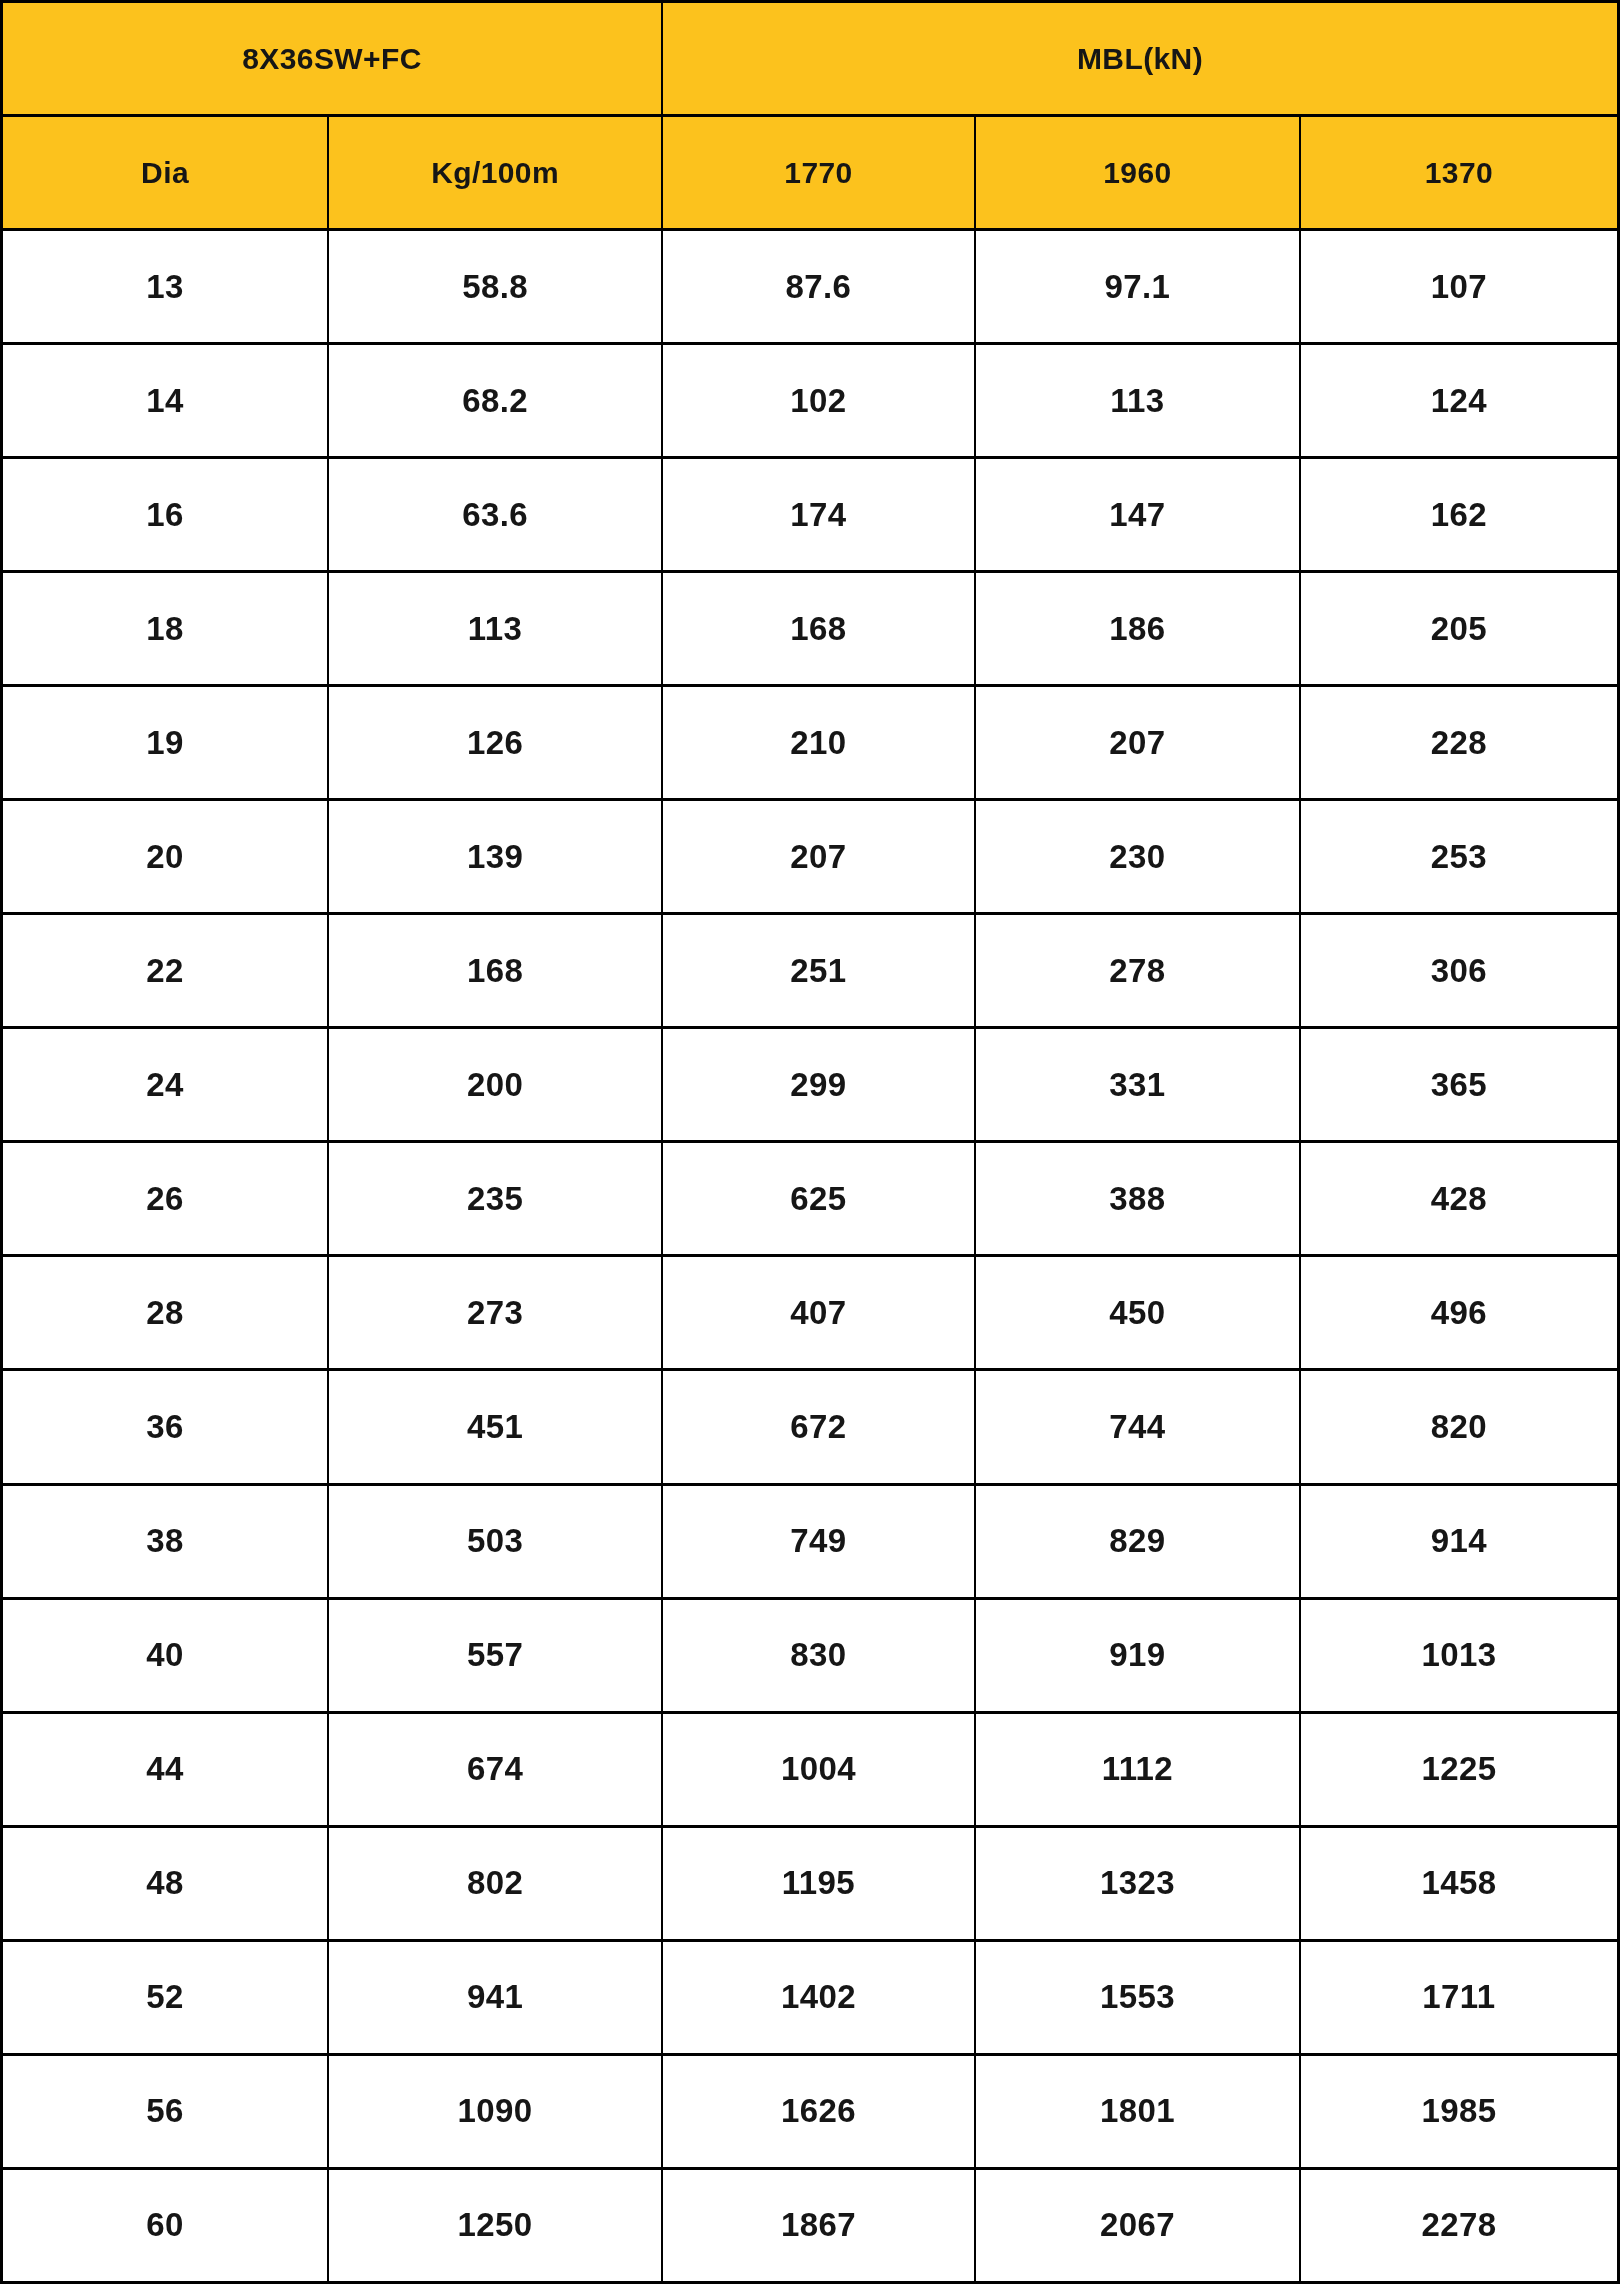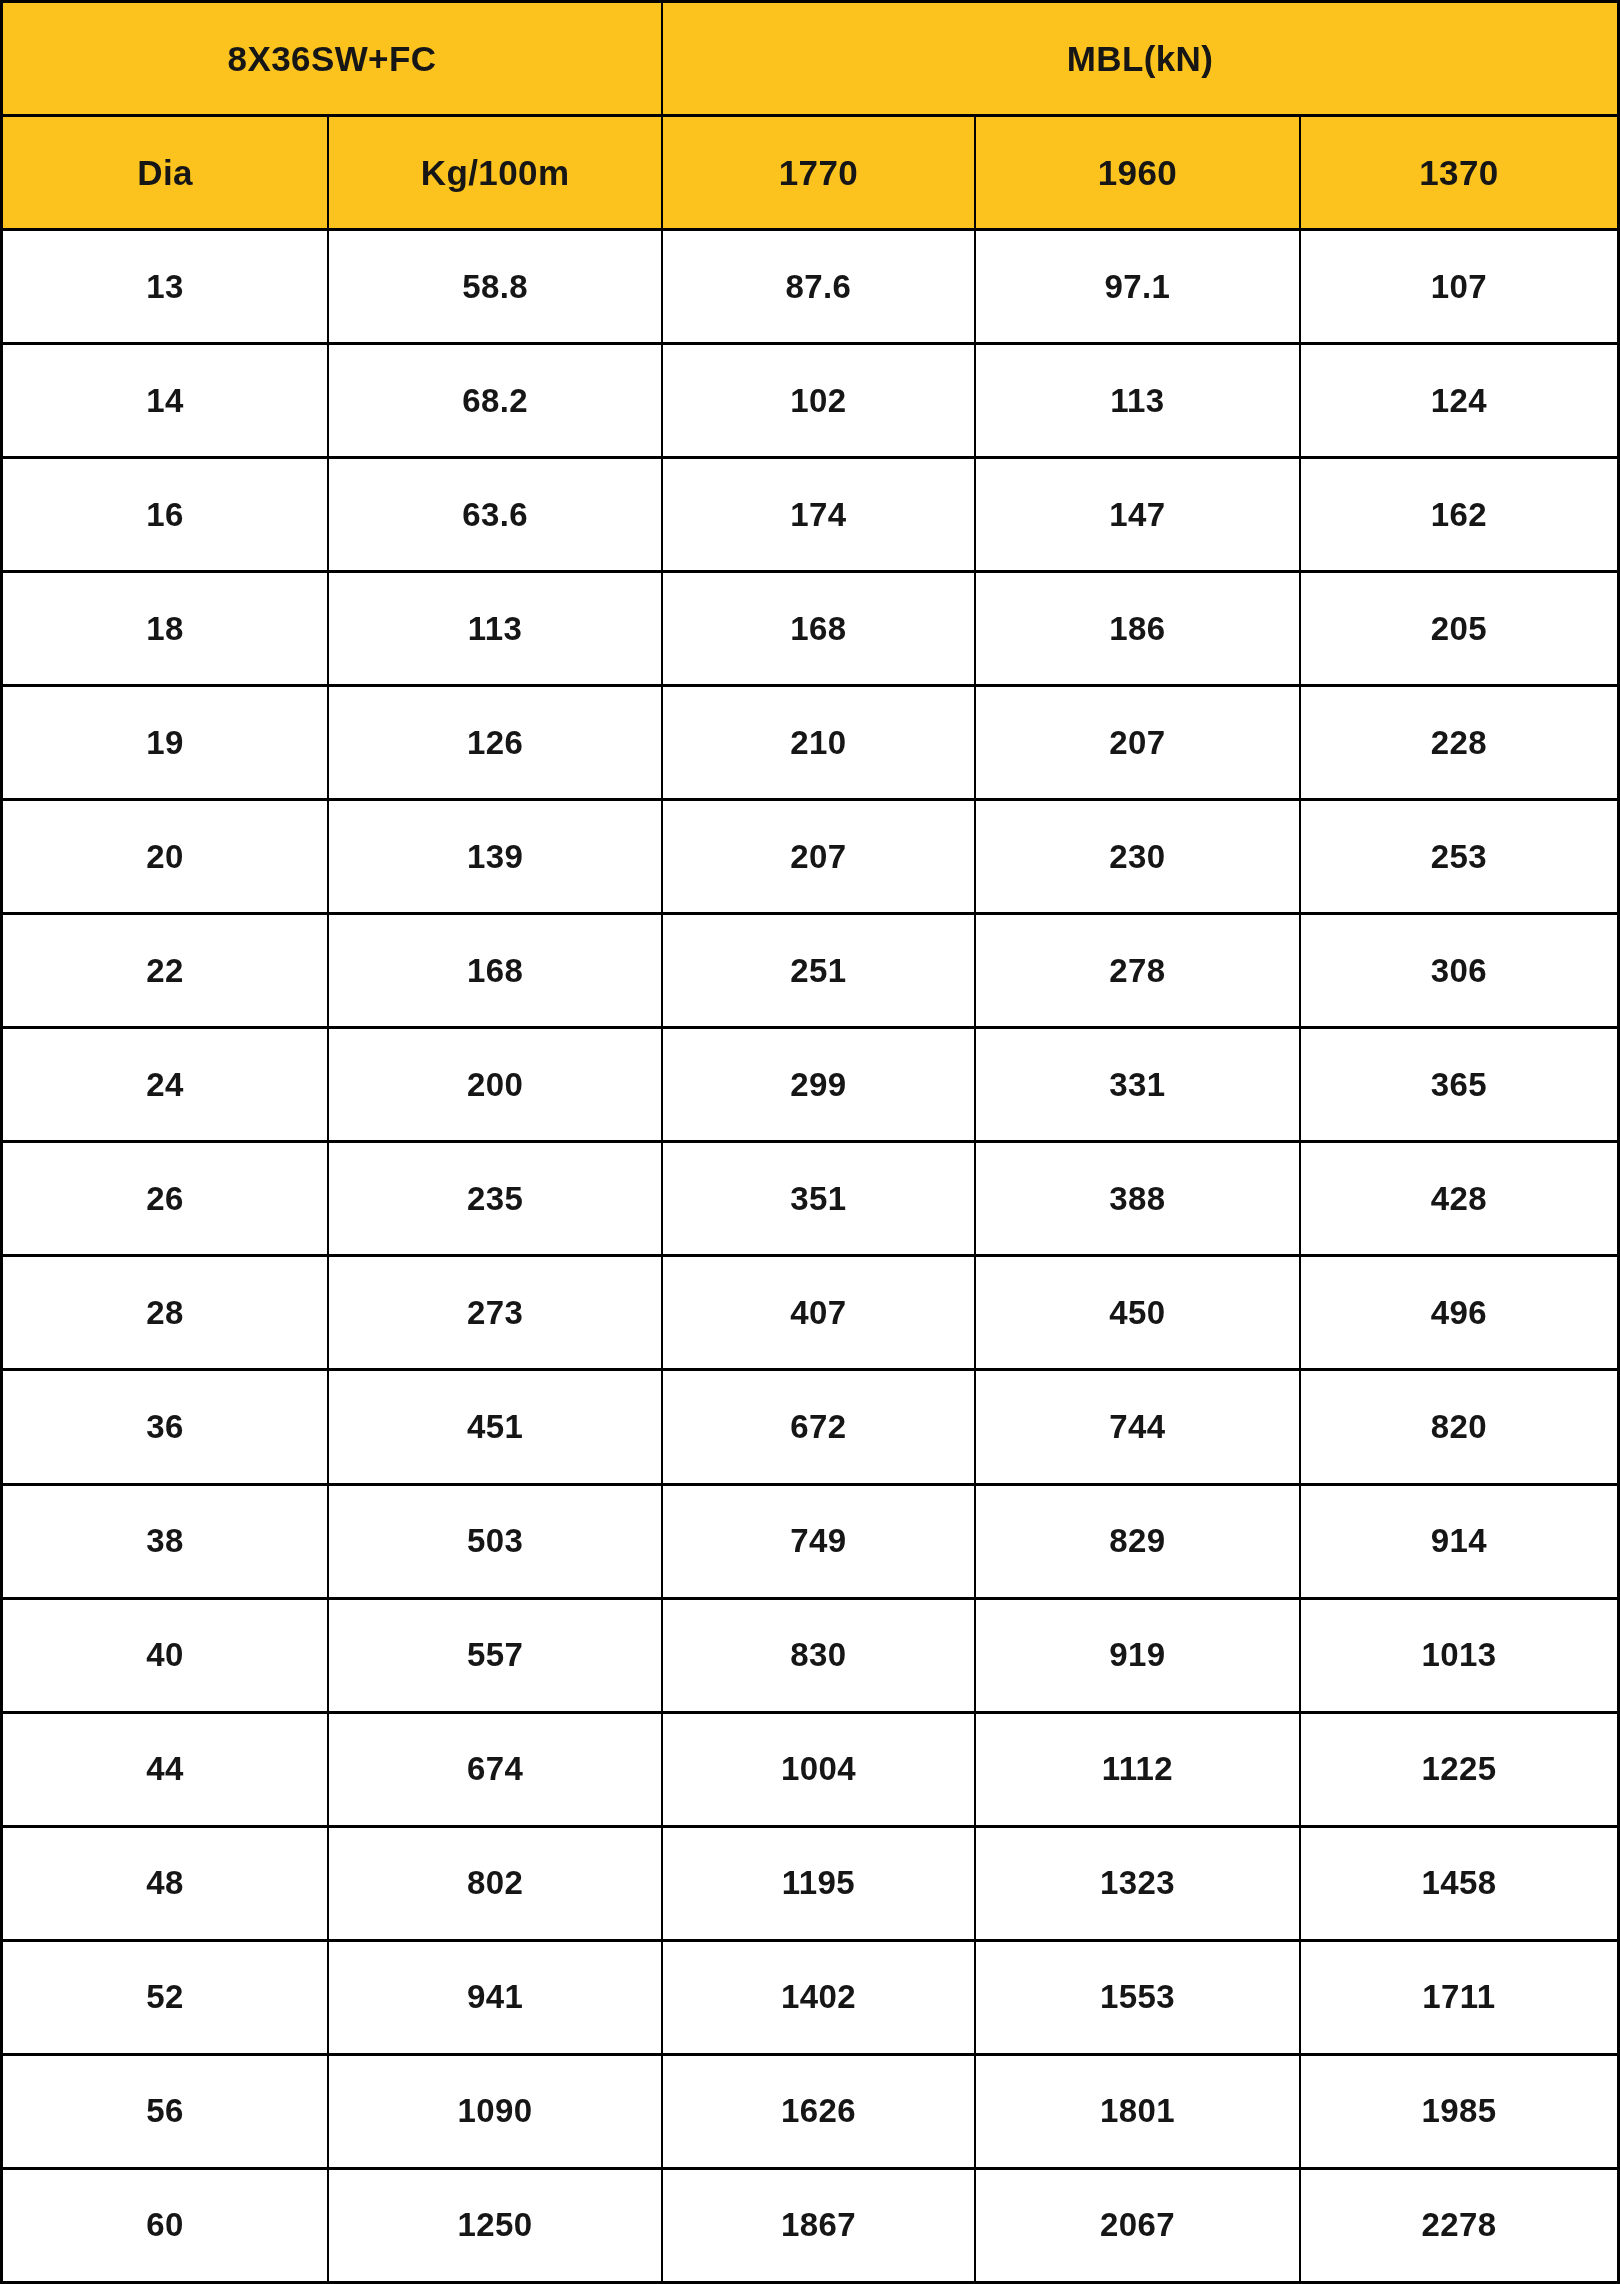--- a/index.html
+++ b/index.html
@@ -18,21 +18,21 @@
     border: 2.3px solid #000000;
     border-top-width: 3px;
     border-bottom-width: 3px;
     text-align: center;
     vertical-align: middle;
     padding: 0;
     letter-spacing: 0.4px;
   }
   thead th {
     background: #FCC21D;
-    font-size: 35px;
+    font-size: 30px;
   }
   thead tr.group-row th { height: 111px; }
   thead tr.cols-row th { height: 111px; border-bottom-width: 3.8px; }
   tbody td {
     font-size: 33px;
     height: 108px;
     background: #ffffff;
   }
 </style>
 </head>
@@ -112,21 +112,21 @@
     <tr>
       <td>24</td>
       <td>200</td>
       <td>299</td>
       <td>331</td>
       <td>365</td>
     </tr>
     <tr>
       <td>26</td>
       <td>235</td>
-      <td>351</td>
+      <td>625</td>
       <td>388</td>
       <td>428</td>
     </tr>
     <tr>
       <td>28</td>
       <td>273</td>
       <td>407</td>
       <td>450</td>
       <td>496</td>
     </tr>

